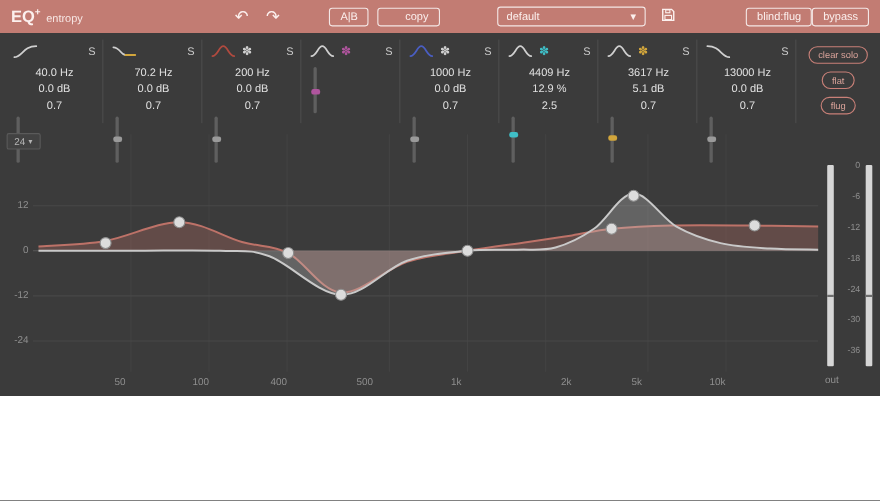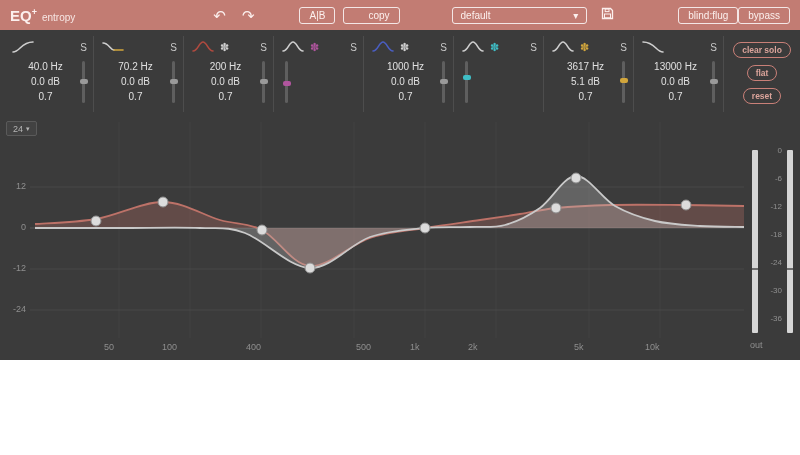--- a/index.html
+++ b/index.html
@@ -26,29 +26,29 @@
   .bypass{margin-left:auto;}
 
   
   .bands{position:absolute;top:32px;left:0;width:744px;height:84px;}
   .band{position:absolute;top:4px;width:90px;height:76px;border-right:1px solid #4d4d4d;
         box-sizing:border-box;padding:2px 6px 0 8px;}
   .band-icons{height:18px;display:flex;align-items:center;gap:6px;}
   .band-icons svg{display:block;}
   .gear{font-size:11px;line-height:1;cursor:pointer;}
   .solo{margin-left:auto;font-size:10px;color:#c9c9c9;cursor:pointer;}
-  .band-body{display:flex;margin-top:3px;}
+  .band-body{display:flex;margin-top:3px;flex-direction:column;}
   .vals{flex:1;text-align:center;font-size:10px;color:#e0e0e0;line-height:15px;}
   .slider{position:relative;width:3px;height:42px;background:#5f5f5f;border-radius:2px;margin:2px 2px 0 3px;cursor:pointer;}
   .slider .sh{position:absolute;left:-2.5px;width:8px;height:5px;border-radius:2px;}
 
   
   .side{position:absolute;top:42px;left:727px;width:70px;display:flex;flex-direction:column;align-items:center;gap:7px;}
   .rose-btn{background:transparent;border:1px solid #c98078;color:#dba49b;font-size:8.5px;border-radius:8px;
-            padding:2px 8px;white-space:nowrap;cursor:pointer;font-family:inherit;font-weight:bold;}
+            padding:2px 8px;white-space:nowrap;cursor:pointer;font-family:inherit;}
 
   
   .graph-area{position:absolute;left:0;top:118px;width:744px;height:242px;}
   #graph-svg{position:absolute;left:0;top:0;}
   .range-btn{position:absolute;left:6px;top:3px;min-width:30px;height:15px;background:#424242;border:1px solid #5a5a5a;
              color:#b5b5b5;font-size:9px;border-radius:2px;display:flex;align-items:center;justify-content:center;
              gap:3px;cursor:pointer;z-index:3;font-family:inherit;}
   .range-btn .caret{font-size:7px;}
   .ylab{position:absolute;left:4px;width:22px;text-align:right;font-size:9px;color:#8f8f8f;}
   .xlab{position:absolute;top:224px;width:30px;font-size:9px;color:#8f8f8f;}
@@ -184,20 +184,25 @@
       </div>
       <div class="band" style="left:454px">
         <div class="band-icons">
           <svg width="22" height="14">
             <path d="M1,11 C6,11 7,2 11,2 C15,2 16,11 21,11" fill="none" stroke-width="1.6" stroke-linecap="round" stroke="#cfcfcf"></path>
           </svg>
           <span class="gear" style="color:#3fbec6">✽</span>
           <span class="solo">S</span>
         </div>
         <div class="band-body">
+          <div class="vals">
+            <div>4409 Hz</div>
+            <div>12.9 %</div>
+            <div>2.5</div>
+          </div>
           <div class="slider">
             <div class="sh" style="top:14px;background:#3fbec6"></div>
           </div>
         </div>
       </div>
       <div class="band" style="left:544px">
         <div class="band-icons">
           <svg width="22" height="14">
             <path d="M1,11 C6,11 7,2 11,2 C15,2 16,11 21,11" fill="none" stroke-width="1.6" stroke-linecap="round" stroke="#cfcfcf"></path>
           </svg>
@@ -231,21 +236,21 @@
           <div class="slider">
             <div class="sh" style="top:18px;background:#9a9a9a"></div>
           </div>
         </div>
       </div>
     </section>
 
   <aside class="side">
     <button class="rose-btn">clear solo</button>
     <button class="rose-btn">flat</button>
-    <button class="rose-btn">reset</button>
+    <button class="rose-btn">flug</button>
   </aside>
 
   <section class="graph-area" id="graph-area">
     <button class="range-btn">
       <span>24</span>
       <span class="caret">▾</span>
     </button>
   <svg id="graph-svg" width="744" height="242" viewBox="0 0 744 242">
         <line x1="119" y1="4" x2="119" y2="220" stroke="#434343" stroke-width="1"></line>
         <line x1="190" y1="4" x2="190" y2="220" stroke="#434343" stroke-width="1"></line>
@@ -270,25 +275,25 @@
         <circle cx="425" cy="110" r="5" fill="#dcdcdc" stroke="#8d8d8d" stroke-width="1"></circle>
         <circle cx="576" cy="60" r="5" fill="#dcdcdc" stroke="#8d8d8d" stroke-width="1"></circle>
         <circle cx="556" cy="90" r="5" fill="#dcdcdc" stroke="#8d8d8d" stroke-width="1"></circle>
         <circle cx="686" cy="87" r="5" fill="#dcdcdc" stroke="#8d8d8d" stroke-width="1"></circle>
       </svg>
       <div class="ylab" style="top:63px">12</div>
       <div class="ylab" style="top:104px">0</div>
       <div class="ylab" style="top:145px">-12</div>
       <div class="ylab" style="top:186px">-24</div>
       <div class="xlab" style="left:104px">50</div>
-      <div class="xlab" style="left:162px">100</div>
+      <div class="xlab" style="left:175px">100</div>
       <div class="xlab" style="left:246px">400</div>
-      <div class="xlab" style="left:356px">500</div>
+      <div class="xlab" style="left:324px">500</div>
       <div class="xlab" style="left:410px">1k</div>
-      <div class="xlab" style="left:468px">2k</div>
+      <div class="xlab" style="left:510px">2k</div>
       <div class="xlab" style="left:574px">5k</div>
       <div class="xlab" style="left:645px">10k</div>
     </section>
 
   <aside class="meter">
     <div class="meter-bar" style="left:8px">
       <div class="meter-notch" style="top:118px"></div>
     </div>
     <div class="meter-bar" style="left:43px">
       <div class="meter-notch" style="top:118px"></div>

